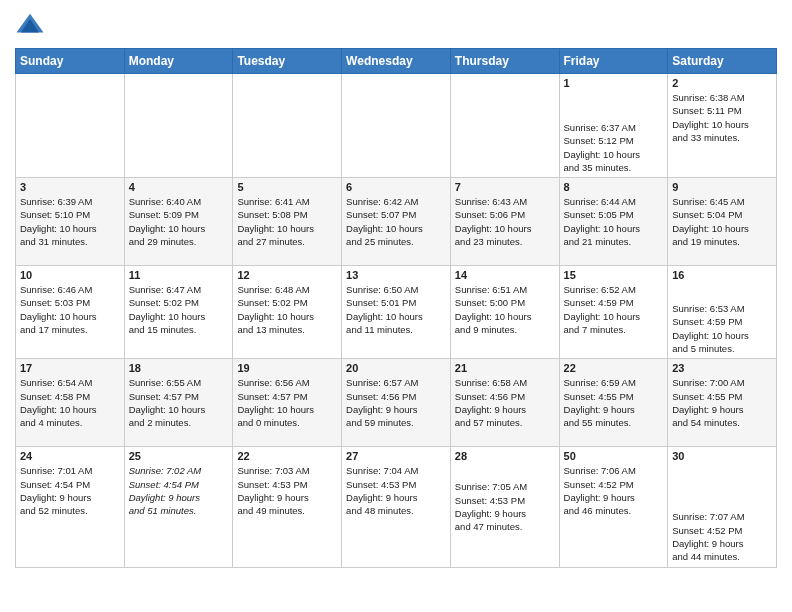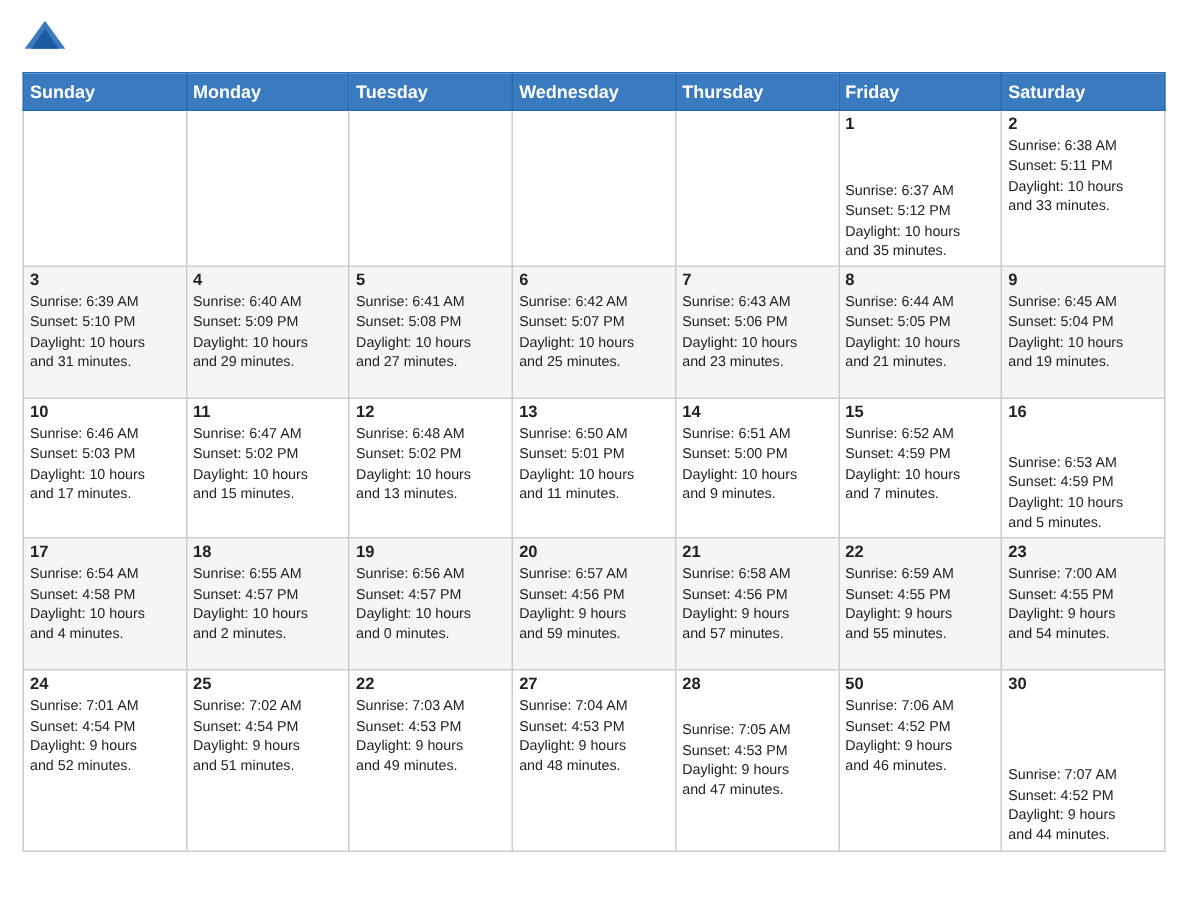--- a/index.html
+++ b/index.html
@@ -312,21 +312,21 @@
         <tr>
           <td>
             <span class="day-num">24</span>
             <div class="day-detail" style="white-space: pre-line;">Sunrise: 7:01 AM
 Sunset: 4:54 PM
 Daylight: 9 hours
 and 52 minutes.</div>
           </td>
           <td>
             <span class="day-num">25</span>
-            <div class="day-detail" style="white-space: pre-line;">Sunrise: 7:02 AM
+            <div class="day-detail" style="white-space: pre-line; font-style: italic;">Sunrise: 7:02 AM
 Sunset: 4:54 PM
 Daylight: 9 hours
 and 51 minutes.</div>
           </td>
           <td>
             <span class="day-num">22</span>
             <div class="day-detail" style="white-space: pre-line;">Sunrise: 7:03 AM
 Sunset: 4:53 PM
 Daylight: 9 hours
 and 49 minutes.</div>

